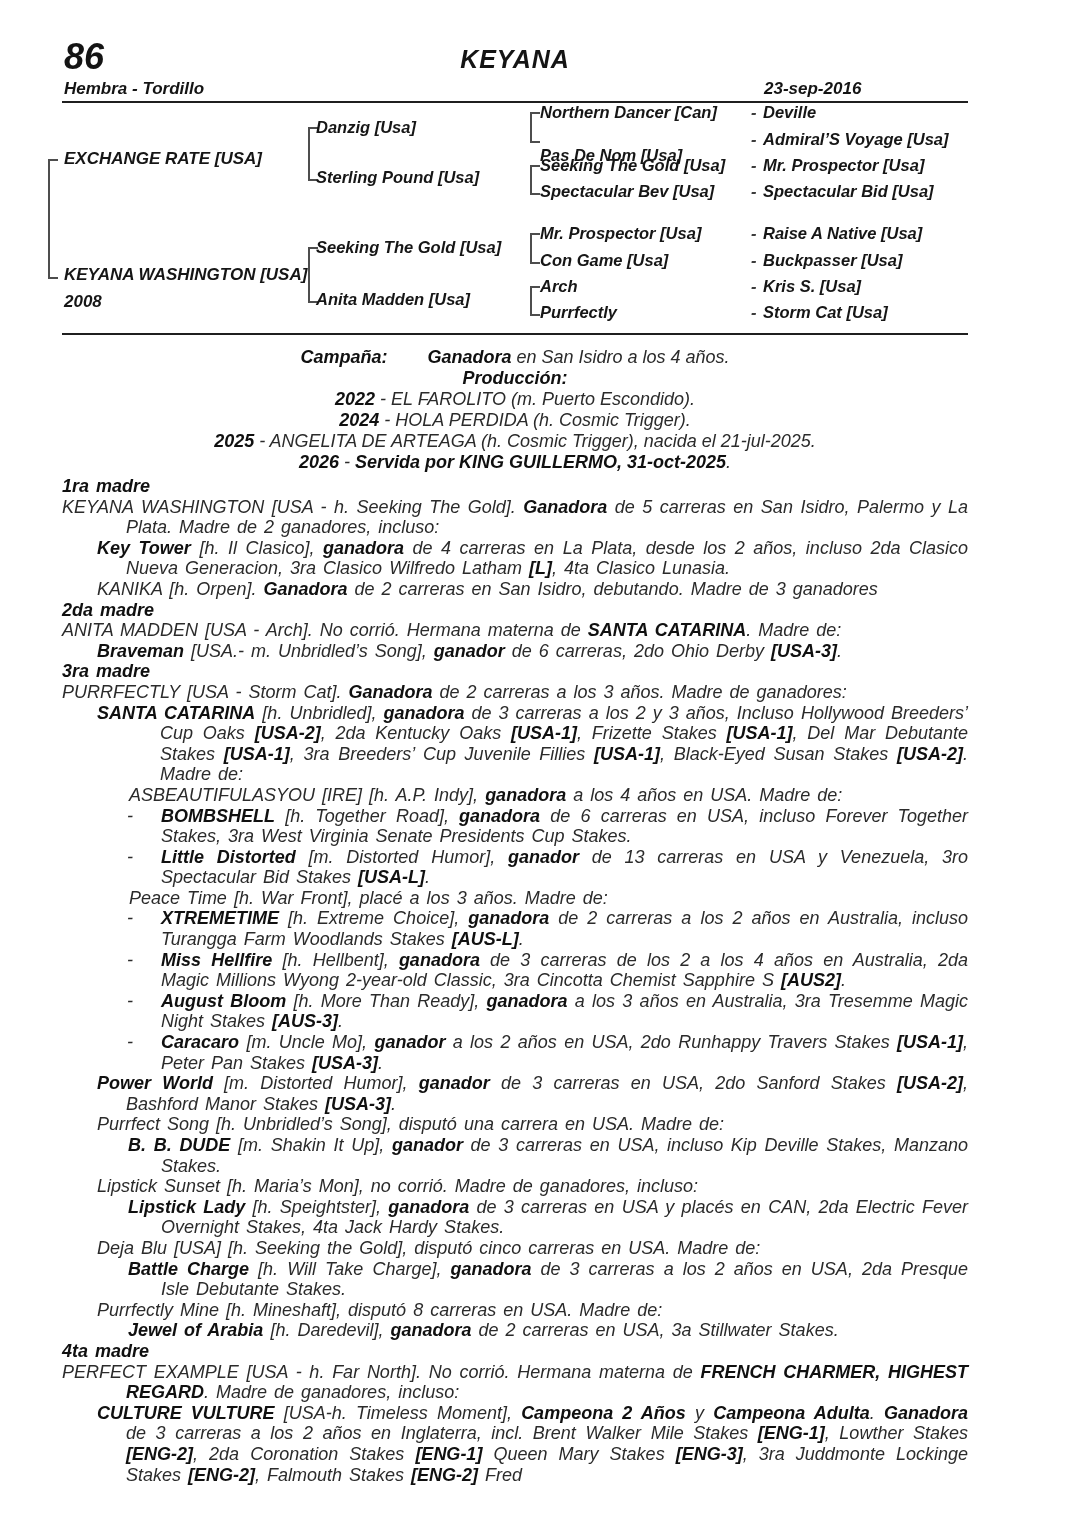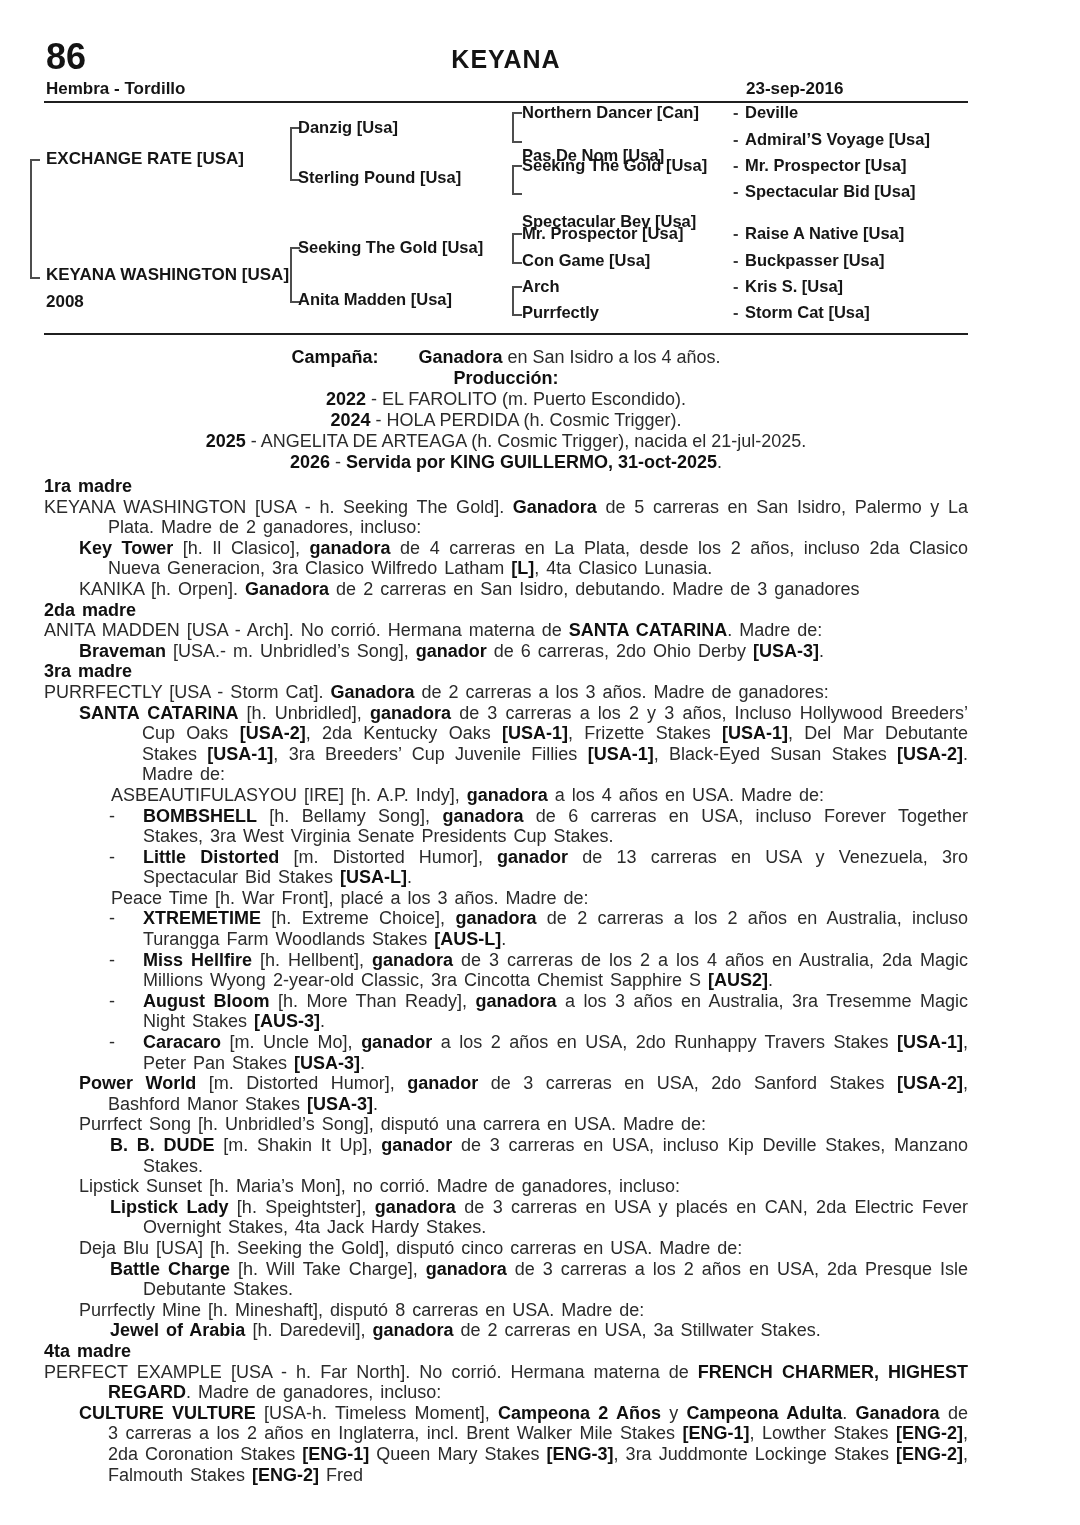--- a/index.html
+++ b/index.html
@@ -1,21 +1,21 @@
 <!DOCTYPE html>
 <html><head>
 <meta charset="utf-8">
 <style>
   html,body{margin:0;padding:0;}
   body{
     width:1080px;height:1525px;background:#ffffff;overflow:hidden;
     font-family:"Liberation Sans", sans-serif;color:#2b2b2b;
     -webkit-font-smoothing:antialiased;
   }
-  .content{padding:0 112px 0 44px;position:relative;}
+  .content{padding:0 112px 0 62px;position:relative;font-style:italic;}
   b{font-weight:700;color:#101010;}
 
   
   .hdr{position:relative;height:101px;}
   .pagenum{position:absolute;left:2px;top:39px;font-size:36px;font-weight:700;line-height:1;color:#141414;}
   .ptitle{position:absolute;left:0;right:0;top:47px;text-align:center;font-size:25px;font-weight:700;letter-spacing:1px;line-height:1;color:#141414;}
   .subrow{position:absolute;left:2px;right:0;top:79px;font-size:17px;font-weight:700;color:#141414;}
   .date{position:absolute;left:700px;top:0;white-space:nowrap;}
   .rule{border-top:2px solid #1f1f1f;height:0;}
 
@@ -73,21 +73,21 @@
     <div class="pe small" style="left:254px;top:135px;">Seeking The Gold [Usa]</div>
     <div class="pe small" style="left:254px;top:187px;">Anita Madden [Usa]</div>
 
     <div class="brk" style="left:468px;top:9px;height:27px;"></div>
     <div class="brk" style="left:468px;top:62px;height:26px;"></div>
     <div class="brk" style="left:468px;top:130px;height:27px;"></div>
     <div class="brk" style="left:468px;top:183px;height:26px;"></div>
     <div class="pe small" style="left:478px;top:0px;">Northern Dancer [Can]</div>
     <div class="pe small" style="left:478px;top:27px;margin-top:16px;">Pas De Nom [Usa]</div>
     <div class="pe small" style="left:478px;top:53px;">Seeking The Gold [Usa]</div>
-    <div class="pe small" style="left:478px;top:79px;margin-top:30px;">Spectacular Bev [Usa]</div>
+    <div class="pe small" style="left:478px;top:79px;">Spectacular Bev [Usa]</div>
     <div class="pe small" style="left:478px;top:121px;">Mr. Prospector [Usa]</div>
     <div class="pe small" style="left:478px;top:148px;">Con Game [Usa]</div>
     <div class="pe small" style="left:478px;top:174px;">Arch</div>
     <div class="pe small" style="left:478px;top:200px;">Purrfectly</div>
 
     <div class="pe small g4row" style="left:689px;top:0px;">
         <span class="g4dash">-</span>
         <span>Deville</span>
       </div>
     <div class="pe small g4row" style="left:689px;top:27px;">
@@ -135,21 +135,21 @@
       <div class="para l0"><span>KEYANA WASHINGTON [USA - h. Seeking The Gold]. </span><b>Ganadora</b><span> de 5 carreras en San Isidro, Palermo y La Plata. Madre de 2 ganadores, incluso:</span></div>
       <div class="para l1"><b>Key Tower</b><span> [h. Il Clasico], </span><b>ganadora</b><span> de 4 carreras en La Plata, desde los 2 años, incluso 2da Clasico Nueva Generacion, 3ra Clasico Wilfredo Latham </span><b>[L]</b><span>, 4ta Clasico Lunasia.</span></div>
       <div class="para l1"><span>KANIKA [h. Orpen]. </span><b>Ganadora</b><span> de 2 carreras en San Isidro, debutando. Madre de 3 ganadores</span></div>
       <div class="para h"><b>2da madre</b></div>
       <div class="para l0"><span>ANITA MADDEN [USA - Arch]. No corrió. Hermana materna de </span><b>SANTA CATARINA</b><span>. Madre de:</span></div>
       <div class="para l1"><b>Braveman</b><span> [USA.- m. Unbridled’s Song], </span><b>ganador</b><span> de 6 carreras, 2do Ohio Derby </span><b>[USA-3]</b><span>.</span></div>
       <div class="para h"><b>3ra madre</b></div>
       <div class="para l0"><span>PURRFECTLY [USA - Storm Cat]. </span><b>Ganadora</b><span> de 2 carreras a los 3 años. Madre de ganadores:</span></div>
       <div class="para l1w"><b>SANTA CATARINA</b><span> [h. Unbridled], </span><b>ganadora</b><span> de 3 carreras a los 2 y 3 años, Incluso Hollywood Breeders’ Cup Oaks </span><b>[USA-2]</b><span>, 2da Kentucky Oaks </span><b>[USA-1]</b><span>, Frizette Stakes </span><b>[USA-1]</b><span>, Del Mar Debutante Stakes </span><b>[USA-1]</b><span>, 3ra Breeders’ Cup Juvenile Fillies </span><b>[USA-1]</b><span>, Black-Eyed Susan Stakes </span><b>[USA-2]</b><span>. Madre de:</span></div>
       <div class="para l2"><span>ASBEAUTIFULASYOU [IRE] [h. A.P. Indy], </span><b>ganadora</b><span> a los 4 años en USA. Madre de:</span></div>
-      <div class="para dash"><span class="bullet">-</span><b>BOMBSHELL</b><span> [h. Bellamy Song], </span><b>ganadora</b><span> de 6 carreras en USA, incluso Forever Together Stakes, 3ra West Virginia Senate Presidents Cup Stakes.</span></div>
+      <div class="para dash"><span class="bullet">-</span><b>BOMBSHELL</b><span> [h. Together Road], </span><b>ganadora</b><span> de 6 carreras en USA, incluso Forever Together Stakes, 3ra West Virginia Senate Presidents Cup Stakes.</span></div>
       <div class="para dash"><span class="bullet">-</span><b>Little Distorted</b><span> [m. Distorted Humor], </span><b>ganador</b><span> de 13 carreras en USA y Venezuela, 3ro Spectacular Bid Stakes </span><b>[USA-L]</b><span>.</span></div>
       <div class="para l2"><span>Peace Time [h. War Front], placé a los 3 años. Madre de:</span></div>
       <div class="para dash"><span class="bullet">-</span><b>XTREMETIME</b><span> [h. Extreme Choice], </span><b>ganadora</b><span> de 2 carreras a los 2 años en Australia, incluso Turangga Farm Woodlands Stakes </span><b>[AUS-L]</b><span>.</span></div>
       <div class="para dash"><span class="bullet">-</span><b>Miss Hellfire</b><span> [h. Hellbent], </span><b>ganadora</b><span> de 3 carreras de los 2 a los 4 años en Australia, 2da Magic Millions Wyong 2-year-old Classic, 3ra Cincotta Chemist Sapphire S </span><b>[AUS2]</b><span>.</span></div>
       <div class="para dash"><span class="bullet">-</span><b>August Bloom</b><span> [h. More Than Ready], </span><b>ganadora</b><span> a los 3 años en Australia, 3ra Tresemme Magic Night Stakes </span><b>[AUS-3]</b><span>.</span></div>
       <div class="para dash"><span class="bullet">-</span><b>Caracaro</b><span> [m. Uncle Mo], </span><b>ganador</b><span> a los 2 años en USA, 2do Runhappy Travers Stakes </span><b>[USA-1]</b><span>, Peter Pan Stakes </span><b>[USA-3]</b><span>.</span></div>
       <div class="para l1"><b>Power World</b><span> [m. Distorted Humor], </span><b>ganador</b><span> de 3 carreras en USA, 2do Sanford Stakes </span><b>[USA-2]</b><span>, Bashford Manor Stakes </span><b>[USA-3]</b><span>.</span></div>
       <div class="para l1"><span>Purrfect Song [h. Unbridled’s Song], disputó una carrera en USA. Madre de:</span></div>
       <div class="para l2n"><b>B. B. DUDE</b><span> [m. Shakin It Up], </span><b>ganador</b><span> de 3 carreras en USA, incluso Kip Deville Stakes, Manzano Stakes.</span></div>
       <div class="para l1"><span>Lipstick Sunset [h. Maria’s Mon], no corrió. Madre de ganadores, incluso:</span></div>

